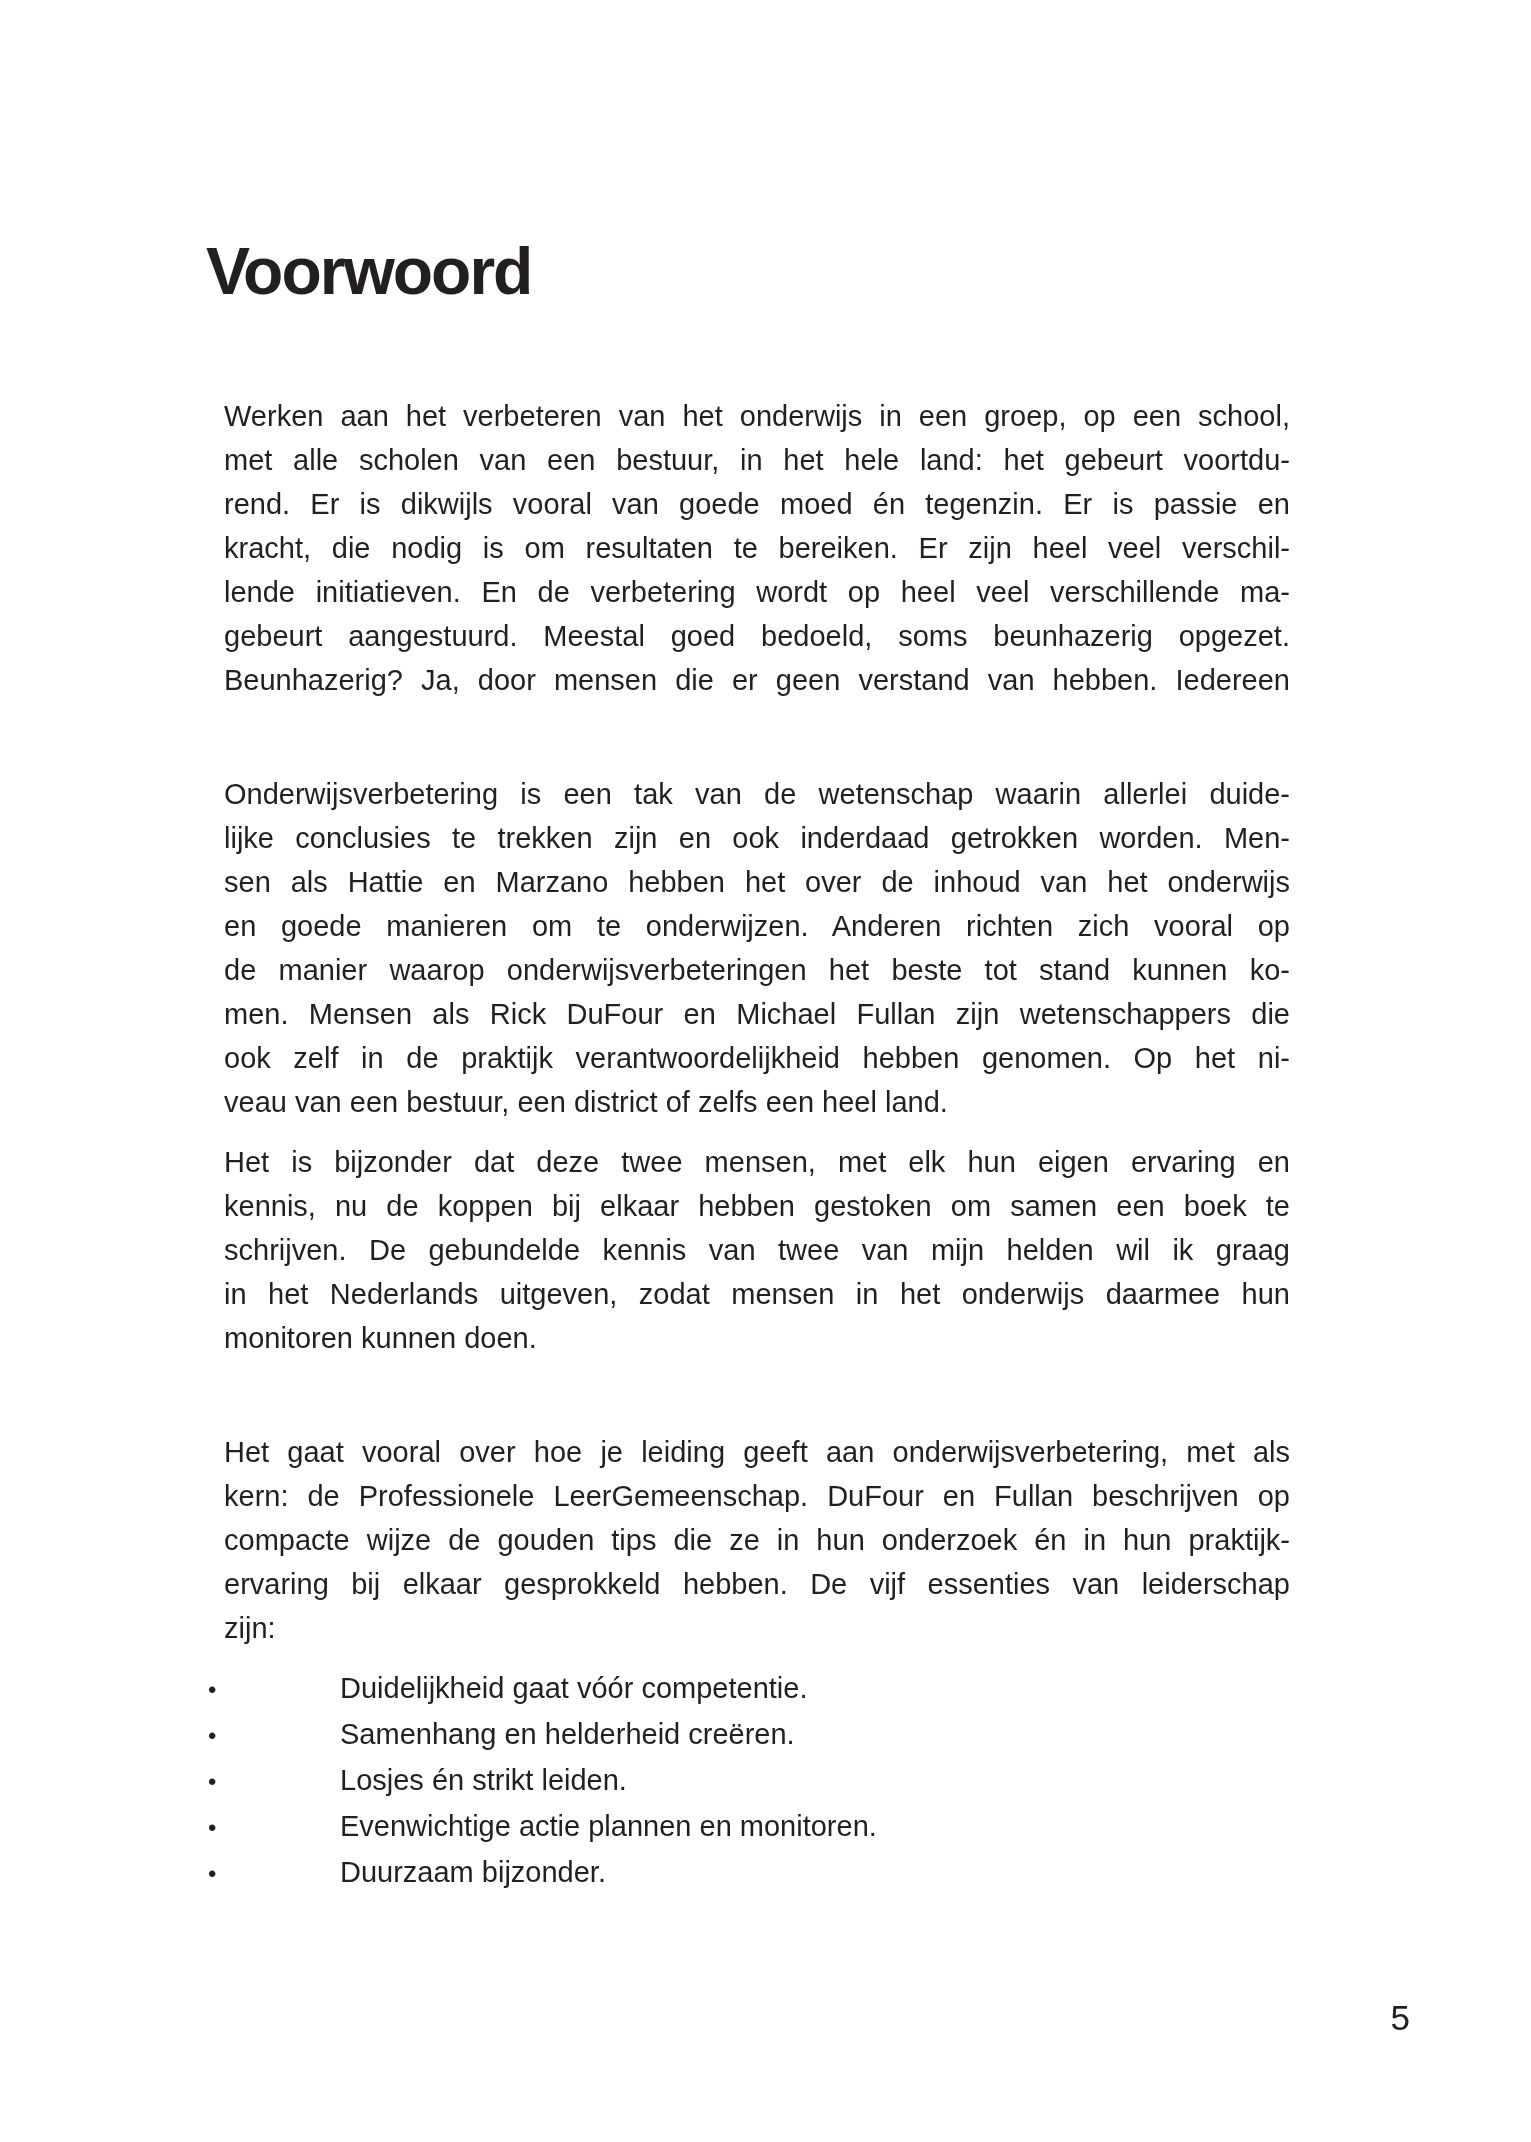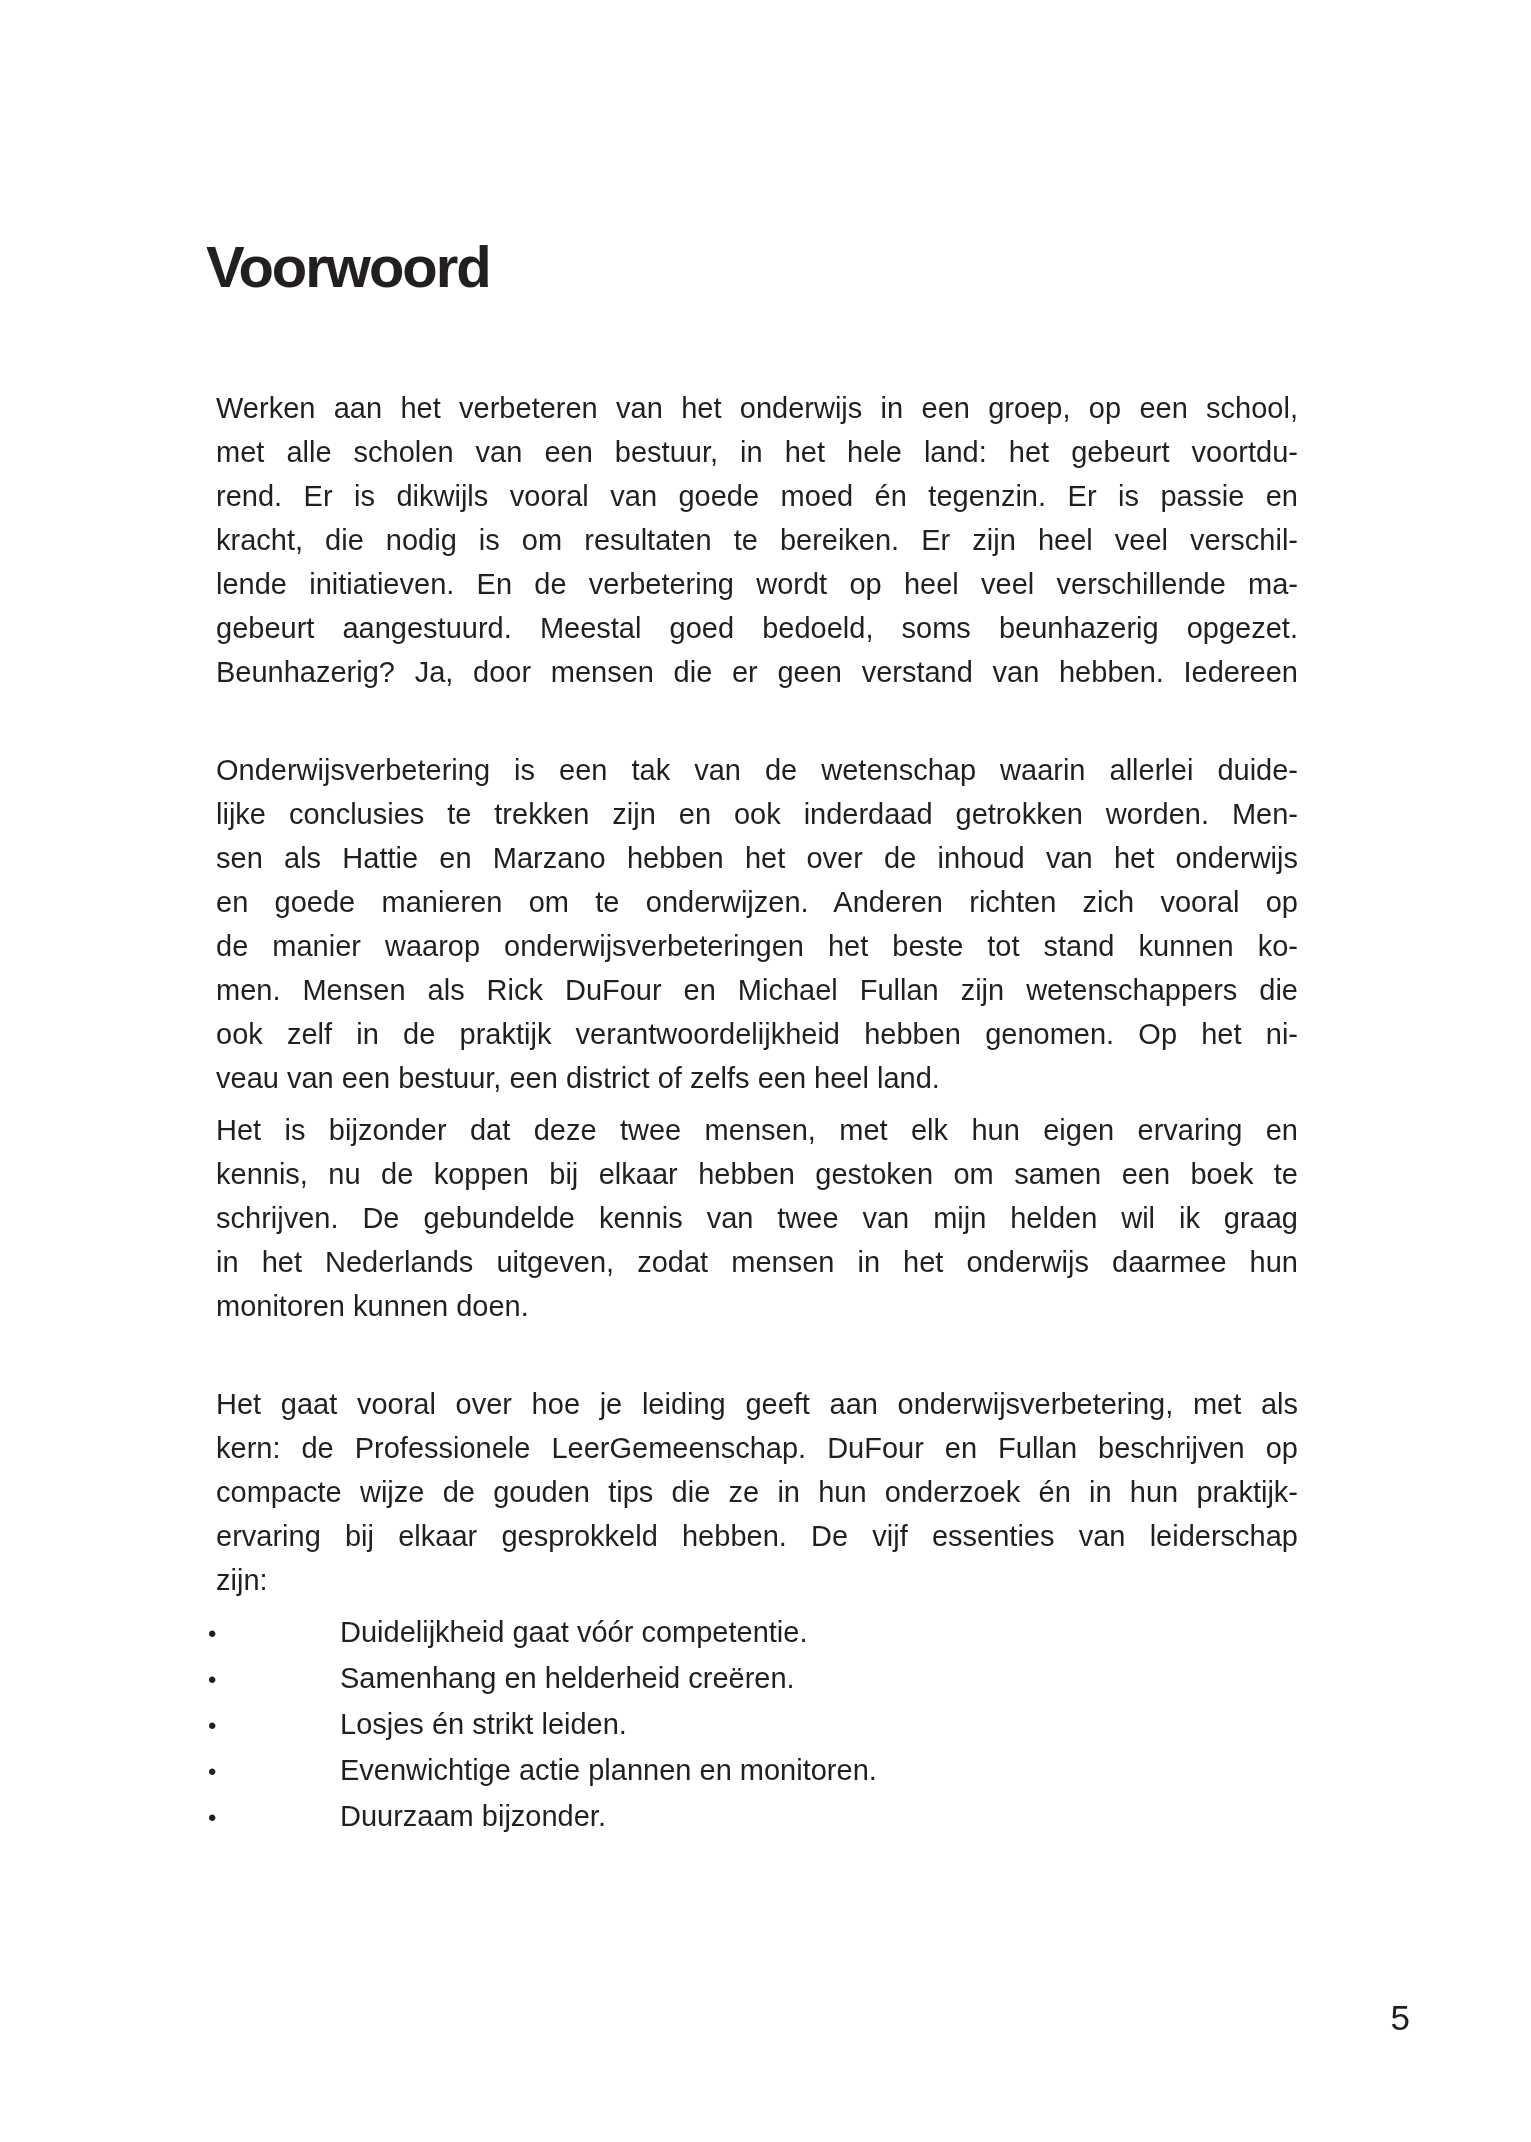--- a/index.html
+++ b/index.html
@@ -14,36 +14,36 @@
     background: #ffffff;
     font-family: "Liberation Sans", "DejaVu Sans", sans-serif;
     color: #231f20;
     overflow: hidden;
   }
   .page-title {
     position: absolute;
     left: 206px;
     top: 238px;
     margin: 0;
-    font-size: 58px;
+    font-size: 66px;
     line-height: 1;
     font-weight: 700;
     letter-spacing: -2px;
     color: #231f20;
   }
   .body-text {
     position: absolute;
     left: 208px;
     top: 378px;
     width: 1098px;
     font-size: 29px;
     line-height: 44px;
     color: #231f20;
   }
-  .para { margin: 8px; }
+  .para { margin: 16px; }
   .para .line {
     text-align: justify;
     text-align-last: justify;
     white-space: nowrap;
   }
   .para .line.last {
     text-align-last: left;
   }
   .gap { height: 38px; }
   .bullet-list {

